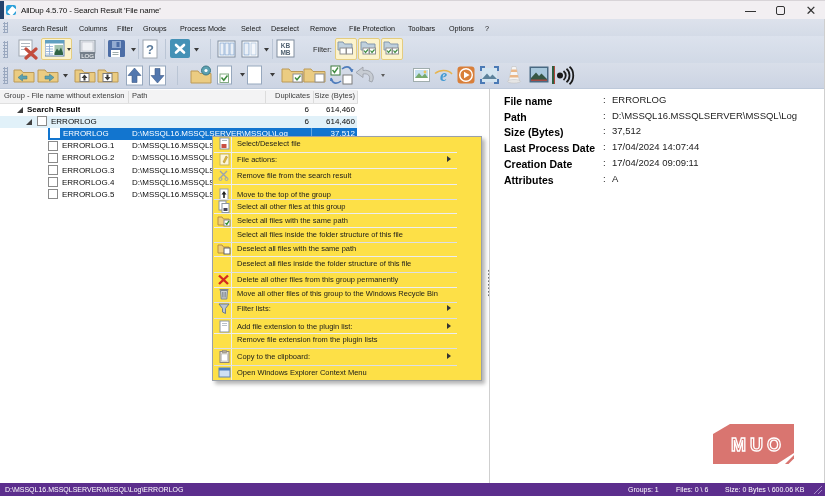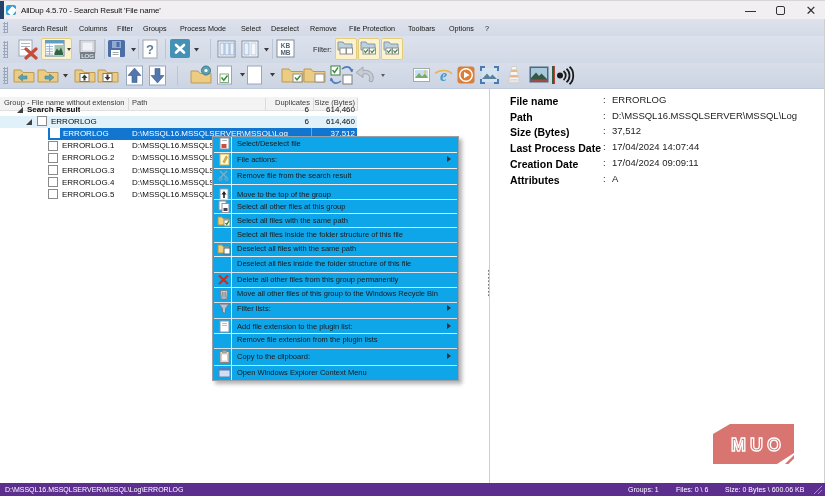--- a/index.html
+++ b/index.html
@@ -32,46 +32,46 @@
 #tb2 { position:absolute; left:0; top:63px; width:825px; height:26px;
   background:linear-gradient(#d8dee9,#ccd4e3); border-bottom:1px solid #bdc9da;}
 .grip { position:absolute; left:3px; width:5px;
   background-image:radial-gradient(circle at 1.5px 1.5px, #9aa8bf 1px, transparent 1.2px);
   background-size:3px 3px; }
 .vsep { position:absolute; width:1px; background:#b5c2d6; }
 .ybtn { position:absolute; background:#fdf2c2; border:1px solid #e8c968; border-radius:2px; }
 
 
 #listview { position:absolute; left:0; top:89px; width:488px; height:394px; background:#fff; }
-#lvheader { position:absolute; left:0; top:8px; width:358px; height:14px; background:#f3f3f4; color:#3c3c3c;
+#lvheader { position:absolute; left:0; top:1px; width:358px; height:14px; background:#f3f3f4; color:#3c3c3c;
   font-size:7.5px; border-bottom:1px solid #e0e0e0;}
 .hsep { position:absolute; top:1px; height:12px; width:1px; background:#dcdcdc; }
 .row { position:absolute; left:0; width:357px; height:12.2px; font-size:8px; line-height:12.2px; color:#0a0a0a; }
 .cyan { background:#e1f1f9; }
 .sel { position:absolute; background:#1275cf; color:#fff; }
 .cb { position:absolute; width:10px; height:10px; background:#fff; border:1px solid #8a8a8a; top:0.5px; }
 .exp { position:absolute; width:0; height:0; border-left:6px solid transparent; border-bottom:6px solid #404040; top:3px;}
 .num { position:absolute; text-align:right; top:0; }
 .cell { position:absolute; top:0; white-space:nowrap; overflow:hidden; }
 
 
 #split { position:absolute; left:489px; top:89px; width:1px; height:394px; background:#cfcfcf; }
 #splitdots { position:absolute; left:487px; top:269px; width:3px; height:28px;
   background-image:radial-gradient(circle at 1.5px 1.5px, #777 0.8px, transparent 1px);
   background-size:3px 3.5px; }
 
 
 #details { position:absolute; left:494px; top:89px; width:331px; height:394px; background:#fff; }
-.dl { position:absolute; left:16px; font-size:10.5px; font-weight:bold; color:#000; white-space:nowrap;}
+.dl { position:absolute; left:10px; font-size:10.5px; font-weight:bold; color:#000; white-space:nowrap;}
 .dc { position:absolute; left:109px; font-size:9.5px; color:#222; }
 .dv { position:absolute; left:118px; font-size:9.5px; color:#222; white-space:nowrap;}
 
 
-#cmenu { position:absolute; left:212px; top:136px; width:247px; height:245px;
-  background:#0ea5e9; border:1px solid #9aa0a8; box-shadow:3px 3px 4px rgba(0,0,0,0.3);text-decoration:underline; }
+#cmenu { position:absolute; left:212px; top:136px; width:270px; height:245px;
+  background:#fde047; border:1px solid #9aa0a8; box-shadow:3px 3px 4px rgba(0,0,0,0.3);text-decoration:underline; }
 .mi { position:absolute; left:0; width:245px; height:14px; font-size:7.5px; color:#1a1a1a; }
 .mi .txt { position:absolute; left:24px; top:1px; white-space:nowrap; }
 .mi .ic { position:absolute; left:3px; top:-1px; width:16px; height:13px; }
 .mi .arr { position:absolute; right:7px; top:2px; width:0; height:0;
   border-left:4px solid #333; border-top:3.5px solid transparent; border-bottom:3.5px solid transparent; }
 .msep { position:absolute; left:1px; width:243px; height:1px; background:#ecedf1; }
 .msepd { background:#dcdfe6; }
 
 
 #statusbar { position:absolute; left:0; top:483px; width:825px; height:13px; background:#5c2e8d; color:#fff; font-size:7px; }

